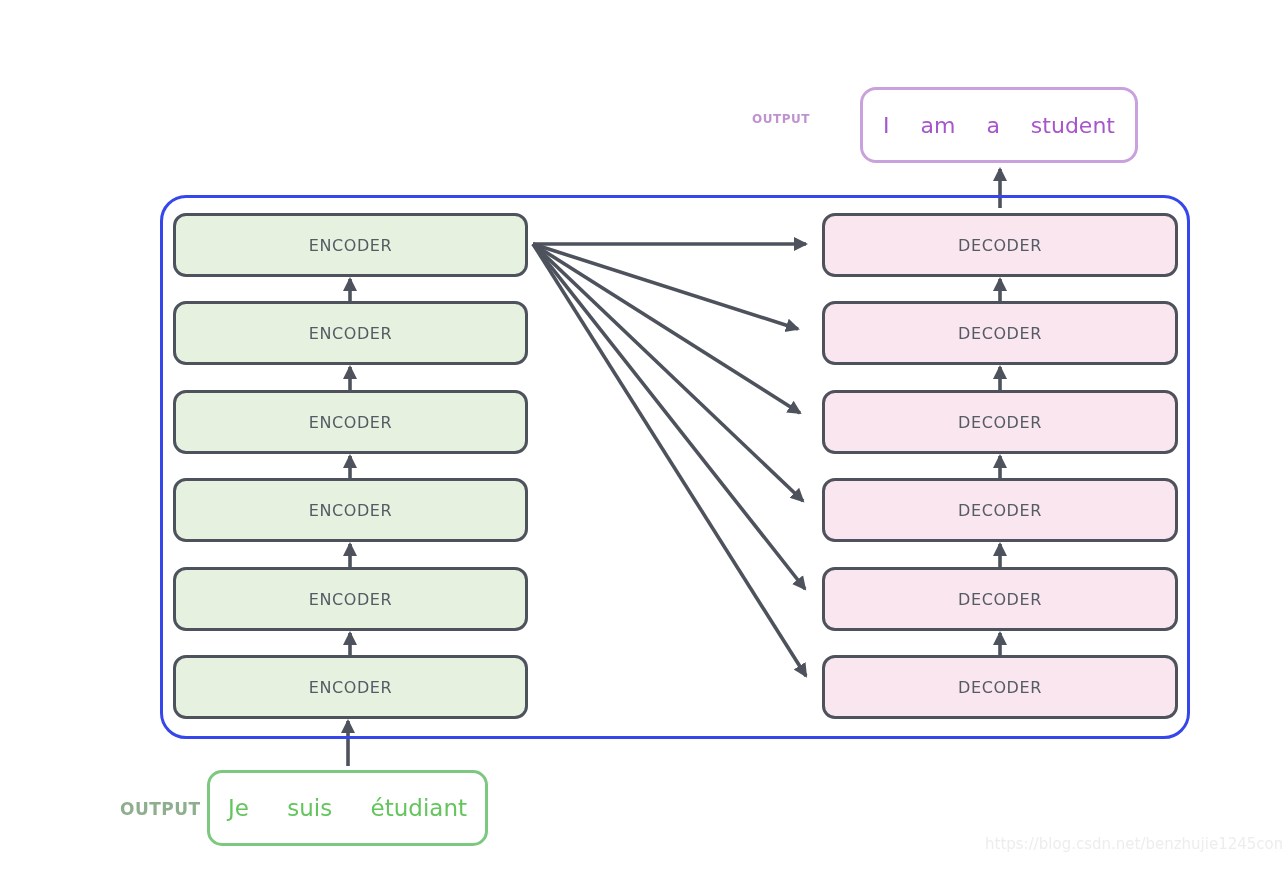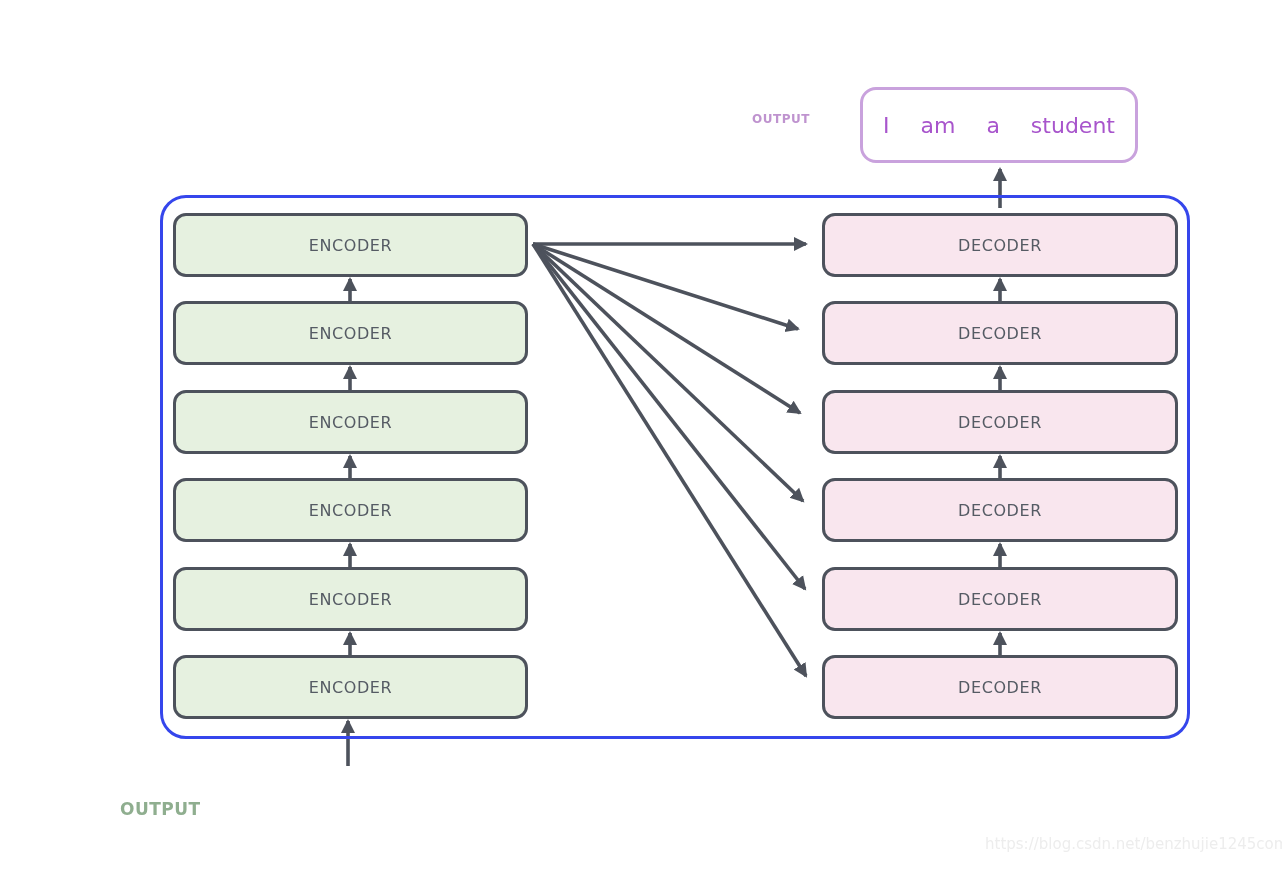--- a/index.html
+++ b/index.html
@@ -199,16 +199,21 @@
     <span class="box-label">DECODER</span>
   </div>
   <div class="box dec row-4">
     <span class="box-label">DECODER</span>
   </div>
   <div class="box dec row-5">
     <span class="box-label">DECODER</span>
   </div>
 
   <div class="input-label">OUTPUT</div>
+  <div class="input-box">
+    <span class="word">Je</span>
+    <span class="word">suis</span>
+    <span class="word">étudiant</span>
+  </div>
 
   <div class="watermark">https://blog.csdn.net/benzhujie1245com</div>
 
 </div>
 
 </body></html>

